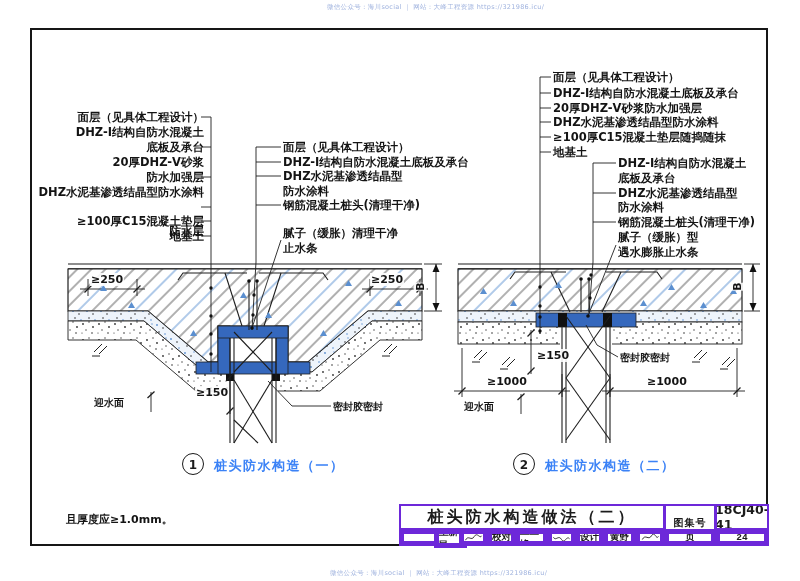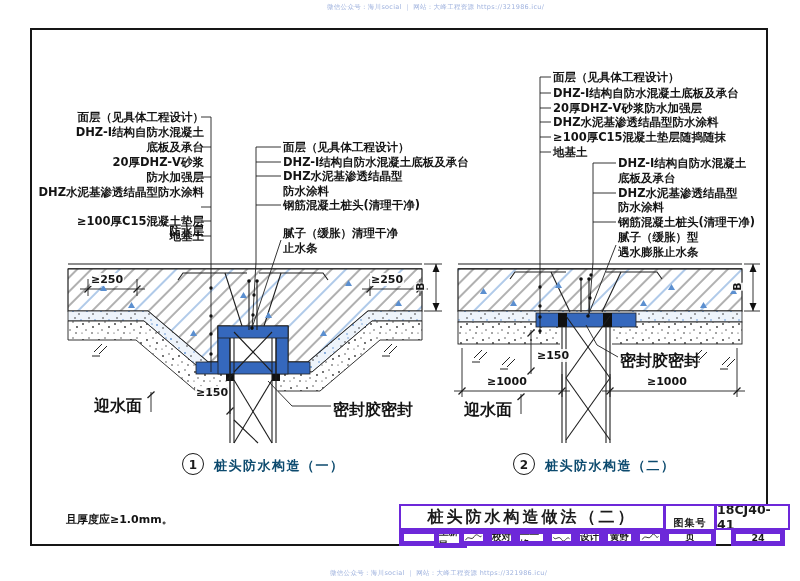--- a/index.html
+++ b/index.html
@@ -5,24 +5,24 @@
   html,body{margin:0;padding:0;background:#ffffff;}
   .page{position:relative;width:800px;height:581px;background:#ffffff;overflow:hidden;
         font-family:"DejaVu Sans","Liberation Sans",sans-serif;color:#1b1b1b;}
   .wm{position:absolute;font-size:6.5px;color:#9fb2de;white-space:nowrap;letter-spacing:.3px;}
   .frame{position:absolute;left:30px;top:28px;width:738px;height:518px;border:2.5px solid #161616;box-sizing:border-box;}
   svg.art{position:absolute;left:0;top:0;}
   .lb{position:absolute;font-weight:600;font-size:11.5px;height:14px;line-height:14px;white-space:nowrap;color:#141414;}
   .lb.r{text-align:right;}
   .dim{position:absolute;font-weight:700;font-size:11px;line-height:13px;white-space:nowrap;background:rgba(255,255,255,.88);padding:0 1px;color:#141414;}
   .dimv{position:absolute;font-weight:700;font-size:11px;white-space:nowrap;transform:rotate(-90deg);color:#141414;background:rgba(255,255,255,.88);}
-  .txt{position:absolute;font-weight:700;font-size:16px;white-space:nowrap;color:#141414;}
+  .txt{position:absolute;font-weight:700;font-size:10px;white-space:nowrap;color:#141414;}
   .capc{position:absolute;width:22px;height:22px;border:1.6px solid #1a1a1a;border-radius:50%;
         font-weight:700;font-size:12px;line-height:22px;text-align:center;box-sizing:border-box;}
-  .capt{position:absolute;font-weight:700;font-size:13px;letter-spacing:1.5px;white-space:nowrap;color:#0c4a6e;}
+  .capt{position:absolute;font-weight:700;font-size:13px;letter-spacing:1.5px;white-space:nowrap;color:#3b82f6;}
   .note{position:absolute;font-weight:700;font-size:11px;white-space:nowrap;color:#141414;}
   .tbx{position:absolute;border:5px solid #6d28d9;box-sizing:border-box;display:flex;align-items:center;justify-content:center;overflow:hidden;background:#fff;}
   .tb-title{font-weight:700;font-size:16px;letter-spacing:3px;}
   .tb-sm{font-size:10px;font-weight:600;letter-spacing:1px;}
   .tb-no{font-size:12.5px;font-weight:700;}
   .tb-cell{font-size:9.5px;font-weight:600;}
 </style>
 </head>
 <body>
 
@@ -315,21 +315,21 @@
   <div class="txt" style="left:464px;top:400px;">迎水面</div>
   <div class="txt" style="left:620px;top:351px;">密封胶密封</div>
   <div class="capc" style="left:513px;top:453px;">2</div>
   <div class="capt" style="left:545px;top:457px;">桩头防水构造（二）</div>
 
   <div class="note" style="left:66px;top:512px;">且厚度应≥1.0mm。</div>
 
   <div style="position:absolute;left:399px;top:504px;width:370px;height:42px;">
     <div class="tbx tb-title" style="left:0;top:0;width:266px;height:26px;border-width:2px;">桩头防水构造做法（二）</div>
     <div class="tbx tb-sm" style="left:265px;top:0;width:52px;height:38px;border-width:2px;">图集号</div>
-    <div class="tbx tb-no" style="left:316px;top:0;width:75px;height:26px;border-width:2px;">18CJ40-41</div>
+    <div class="tbx tb-no" style="left:316px;top:0;width:54px;height:26px;border-width:2px;">18CJ40-41</div>
 
     <div class="tbx tb-cell" style="left:0;top:25px;width:29px;height:17px;padding-left:46px;">审核</div>
     <div class="tbx tb-cell" style="left:35px;top:25px;width:33px;height:19px;">王新民</div>
     <div class="tbx" style="left:60px;top:25px;width:29px;height:17px;">
       <svg width="26" height="14" viewBox="0 0 26 14">
           <path d="M2,10 C6,2 10,12 14,5 S22,9 24,4" stroke="#222" fill="none" stroke-width="1.2"></path>
         </svg>
     </div>
     <div class="tbx tb-cell" style="left:88px;top:25px;width:29px;height:17px;">校对</div>
     <div class="tbx tb-cell" style="left:116px;top:25px;width:33px;height:17px;">王玉峰</div>
@@ -339,16 +339,16 @@
         </svg>
     </div>
     <div class="tbx tb-cell" style="left:176px;top:25px;width:29px;height:17px;">设计</div>
     <div class="tbx tb-cell" style="left:204px;top:25px;width:33px;height:17px;">黄野</div>
     <div class="tbx" style="left:236px;top:25px;width:30px;height:17px;">
       <svg width="26" height="14" viewBox="0 0 26 14">
           <path d="M3,9 C7,1 11,11 15,4 S21,10 24,5" stroke="#222" fill="none" stroke-width="1.2"></path>
         </svg>
     </div>
     <div class="tbx tb-cell" style="left:265px;top:25px;width:52px;height:17px;">页</div>
-    <div class="tbx tb-cell" style="left:332px;top:25px;width:54px;height:17px;">24</div>
+    <div class="tbx tb-cell" style="left:316px;top:25px;width:54px;height:17px;font-family:Liberation Mono, monospace;">24</div>
   </div>
 
 </div>
 
 </body></html>

